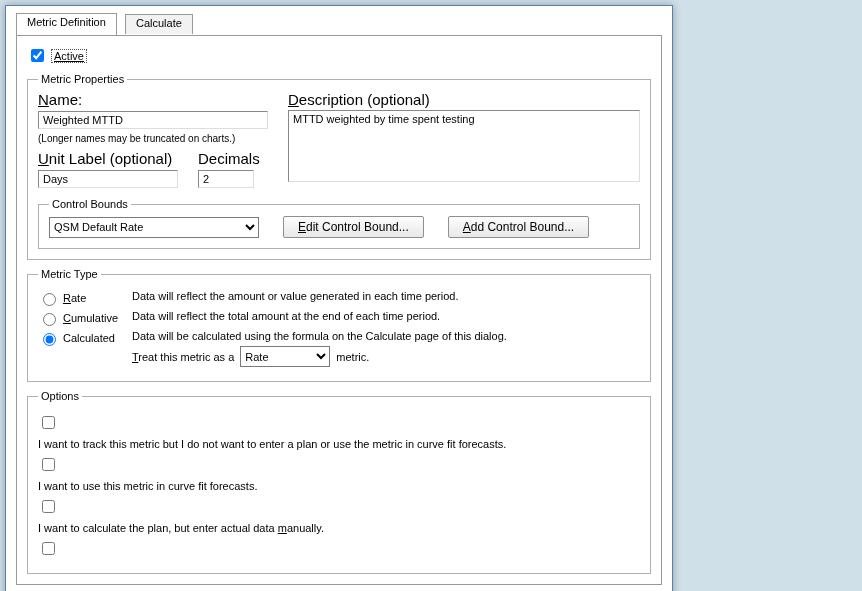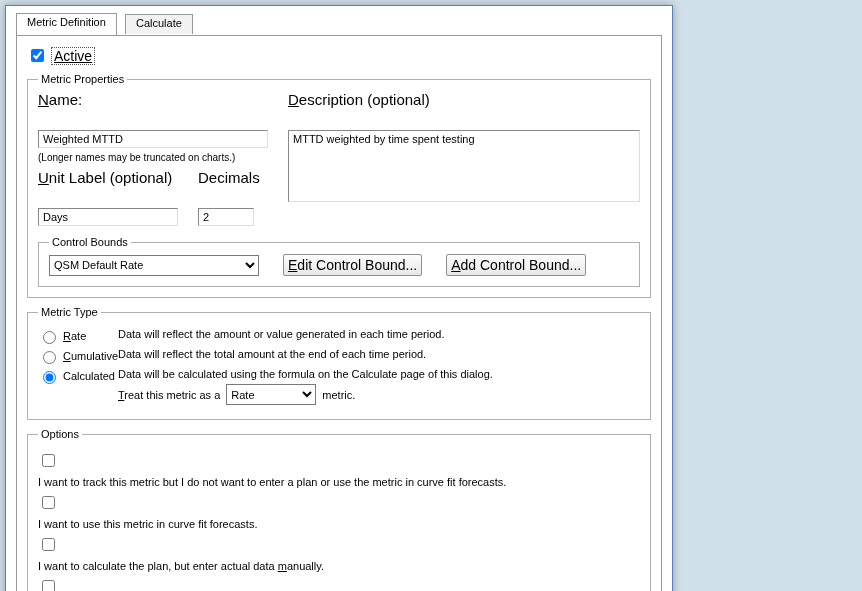--- a/index.html
+++ b/index.html
@@ -10,34 +10,34 @@
 .closebtn { width: 46px; height: 20px; background: linear-gradient(#e6a3a0, #d4544e 45%, #c72f28 46%, #d85c55); border: 1px solid #8b2f2a; border-radius: 0 0 3px 3px; margin-top: -2px; display: flex; align-items: center; justify-content: center; }
 .closebtn svg { width: 10px; height: 10px; }
 .client { padding: 8px 10px 10px; background: #fff; }
 .tabs { position: relative; height: 22px; }
 .tab { position: absolute; top: 0; height: 20px; padding: 2px 10px; font-size: 11px; border: 1px solid #999; background: #fff; border-bottom: none; cursor: default; }
 .tab.active { top: -1px; height: 22px; z-index: 2; text-align: center; }
 .tab.inactive { background: #f2f2f2; }
 .tabbody { border: 1px solid #999; padding: 8px 10px 10px; margin-top: -1px; min-height: 480px; position: relative; }
 .row { display: flex; align-items: center; gap: 4px; margin: 2px 0; }
 .cb { width: 13px; height: 13px; }
-.lbl { font-size: 14px; color: #000; }
+.lbl { font-size: 11px; color: #000; }
 .selbox { border: 1px dotted #555; padding: 0 2px; }
 fieldset { border: 1px solid #b0b0b0; margin: 8px 0 0 0; padding: 6px 10px 10px; }
 fieldset > legend { font-size: 11px; padding: 0 3px; }
 .field-lbl { font-size: 15px; display: block; margin-bottom: 2px; }
-.inset { border: 1px solid #888; border-right-color: #ddd; border-bottom-color: #ddd; background: #fff; padding: 2px 4px; font-size: 11px; height: 18px; width: 100%; margin-top: 20px; }
+.inset { border: 1px solid #888; border-right-color: #ddd; border-bottom-color: #ddd; background: #fff; padding: 2px 4px; font-size: 11px; height: 18px; width: 100%; }
 .textarea { width: 100%; height: 72px; resize: none; font-family: inherit; }
 .hint { font-size: 10px; margin: 4px 0 6px; }
 .two-col { display: flex; gap: 20px; align-items: flex-start; }
 .col-left { width: 230px; }
 .col-right { flex: 1; }
-.btn { font-size: 14px; height: 22px; padding: 0 4px; background: linear-gradient(#fdfdfd,#e8e8e8); border: 1px solid #8f8f8f; border-radius: 2px; min-width: 70px; cursor: default; }
+.btn { font-size: 12px; height: 22px; padding: 0 14px; background: linear-gradient(#fdfdfd,#e8e8e8); border: 1px solid #8f8f8f; border-radius: 2px; min-width: 70px; cursor: default; }
 .select { font-size: 11px; height: 21px; border: 1px solid #7a7a7a; background: #fff; }
-.radio-row { display: flex; align-items: flex-start; margin: 4px 0; font-size: 11px; }
+.radio-row { display: flex; align-items: flex-start; gap: 14px; margin: 4px 0; font-size: 11px; }
 .radio-row .rlabel { width: 80px; display: flex; align-items: center; gap: 4px; }
 .radio-row .rdesc { flex: 1; }
 .opt-row { display: flex; gap: 6px; font-size: 11px; margin: 5px 0; flex-direction: column; }
 .footer { display: flex; justify-content: center; gap: 8px; padding: 8px 0 10px; }
 .under { text-decoration: underline; }
 </style>
 </head>
 <body>
 
 <div class="window">

